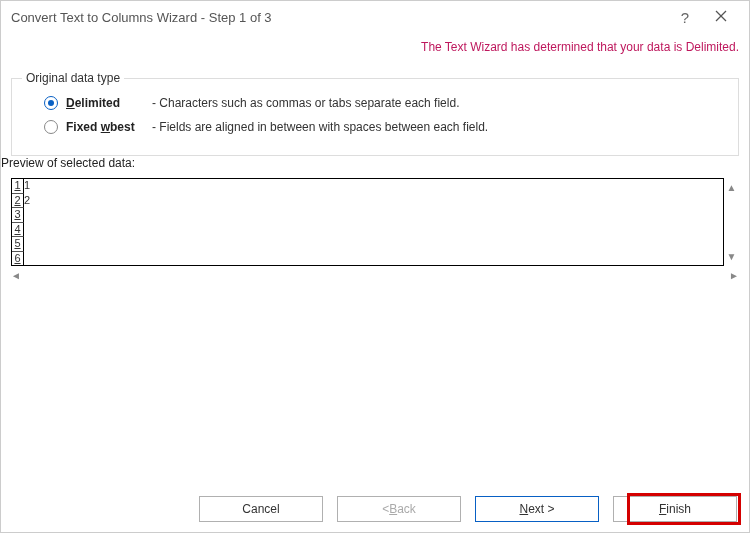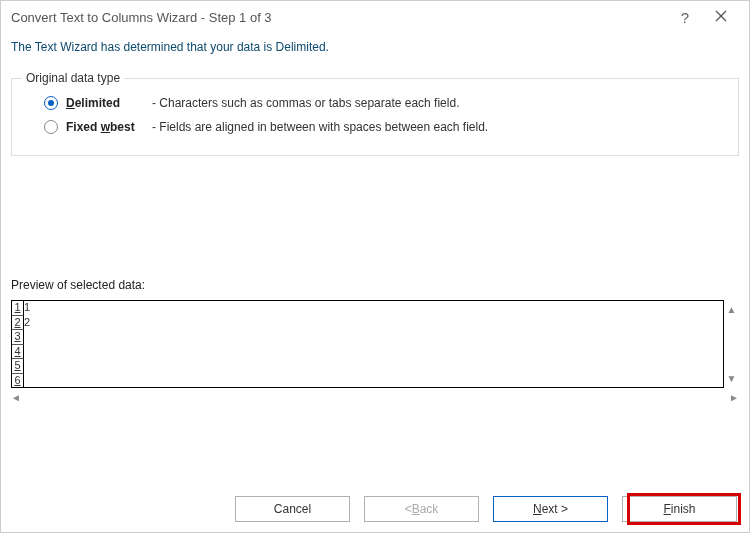--- a/index.html
+++ b/index.html
@@ -3,43 +3,43 @@
   <meta charset="utf-8">
   <style>
     * { box-sizing: border-box; margin: 0; padding: 0; }
     body { font-family: "Segoe UI", Tahoma, sans-serif; font-size: 12px; color: #333; background: #fff; width: 750px; height: 533px; position: relative; border: 1px solid #ccc; }
     .titlebar { height: 33px; display: flex; align-items: center; padding: 1px 10px; color: #555; font-size: 13px; }
     .titlebar-title { flex: 1; }
     .titlebar-help { width: 36px; text-align: center; font-size: 15px; color: #666; cursor: pointer; }
     .titlebar-close { width: 36px; text-align: center; cursor: pointer; }
     .titlebar-close svg { width: 12px; height: 12px; stroke: #555; stroke-width: 1.2; }
     .content { padding: 6px 10px 0 10px; }
-    .intro-line { margin-bottom: 10px; font-size: 12px; color: #0c4a6e; }
+    .intro-line { margin-bottom: 10px; font-size: 12px; color: #be185d; text-align: right; }
     .fieldset { border: 1px solid #ddd; padding: 10px 14px 14px 14px; margin-top: 24px; position: relative; }
     .fieldset-legend { position: absolute; top: -8px; left: 10px; background: #fff; padding: 0 4px; font-size: 12px; color: #333; }
     .choose-line { margin-bottom: 8px; }
     .radio-row { display: flex; align-items: center; margin: 4px 0 4px 18px; height: 20px; }
     .radio { width: 14px; height: 14px; border-radius: 50%; border: 1.5px solid #888; margin-right: 8px; display: flex; align-items: center; justify-content: center; flex-shrink: 0; }
     .radio.selected { border-color: #0860c4; }
     .radio-dot { width: 6px; height: 6px; border-radius: 50%; background: #0860c4; }
     .radio-label { width: 86px; color: #222; font-weight: bold; }
     .radio-label u { text-decoration: underline; }
     .radio-desc { color: #333; }
-    .preview-label { margin-top: 122px; margin-bottom: 8px; font-size: 12px; color: #222; padding-left: 10px; }
+    .preview-label { margin-bottom: 8px; font-size: 12px; color: #222; }
     .preview-wrap { margin: 0 10px; display: flex; }
     .preview-table { border: 1px solid #000; background: #fff; height: 88px; overflow: hidden; flex: 1; position: relative; }
     .preview-row { display: flex; height: 14.5px; font-size: 11px; }
     .preview-cell-a { width: 12px; border-right: 1px solid #000; border-bottom: 1px solid #555; text-align: center; text-decoration: underline; font-family: Tahoma, sans-serif; }
     .preview-cell-b { flex: 1; }
     .vscroll { width: 15px; display: flex; flex-direction: column; justify-content: space-between; padding: 4px 0; }
     .vscroll .arrow { color: #888; text-align: center; font-size: 10px; cursor: pointer; }
     .hscroll { margin: 2px 10px 0 10px; height: 15px; display: flex; justify-content: space-between; align-items: center; }
     .hscroll .arrow { color: #888; font-size: 10px; cursor: pointer; }
     .buttons { position: absolute; bottom: 10px; right: 12px; display: flex; gap: 14px; }
-    .btn { width: 115px; height: 26px; border: 1px solid #b0b0b0; background: #fff; font-size: 12px; color: #333; display: flex; align-items: center; justify-content: center; cursor: pointer; }
+    .btn { width: 124px; height: 26px; border: 1px solid #b0b0b0; background: #fff; font-size: 12px; color: #333; display: flex; align-items: center; justify-content: center; cursor: pointer; }
     .btn.disabled { color: #aaa; }
     .btn.default { border: 1px solid #0860c4; }
     .btn u { text-decoration: underline; }
     .highlight-box { position: absolute; border: 3px solid #d40000; pointer-events: none; }
   </style>
 </head>
 <body>
 
 <div class="titlebar">
   <div class="titlebar-title">Convert Text to Columns Wizard - Step 1 of 3</div>

